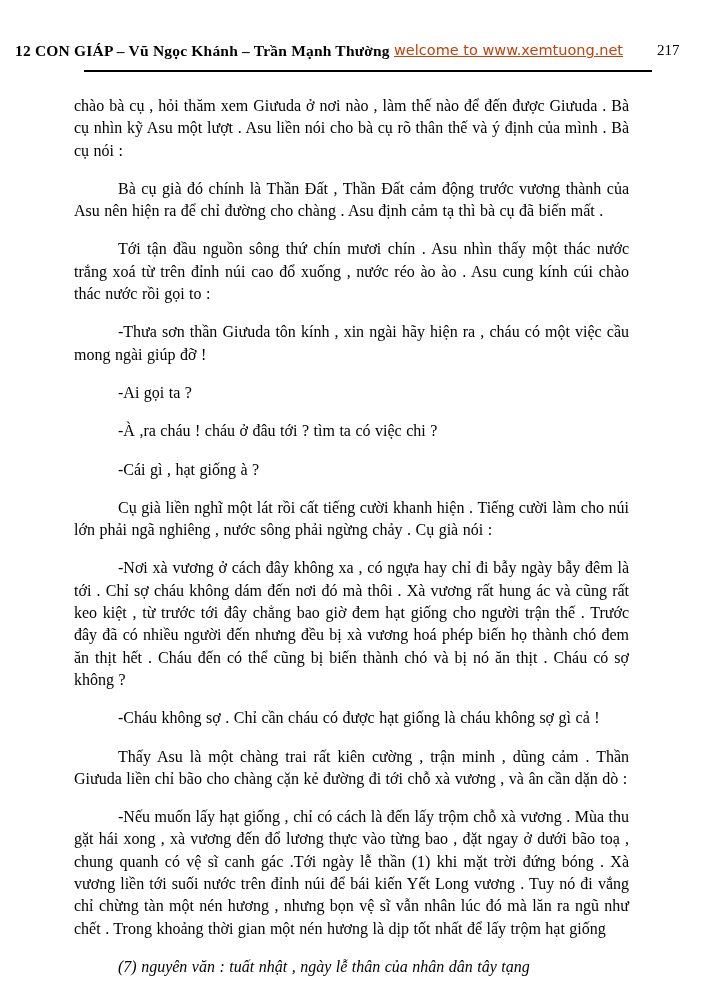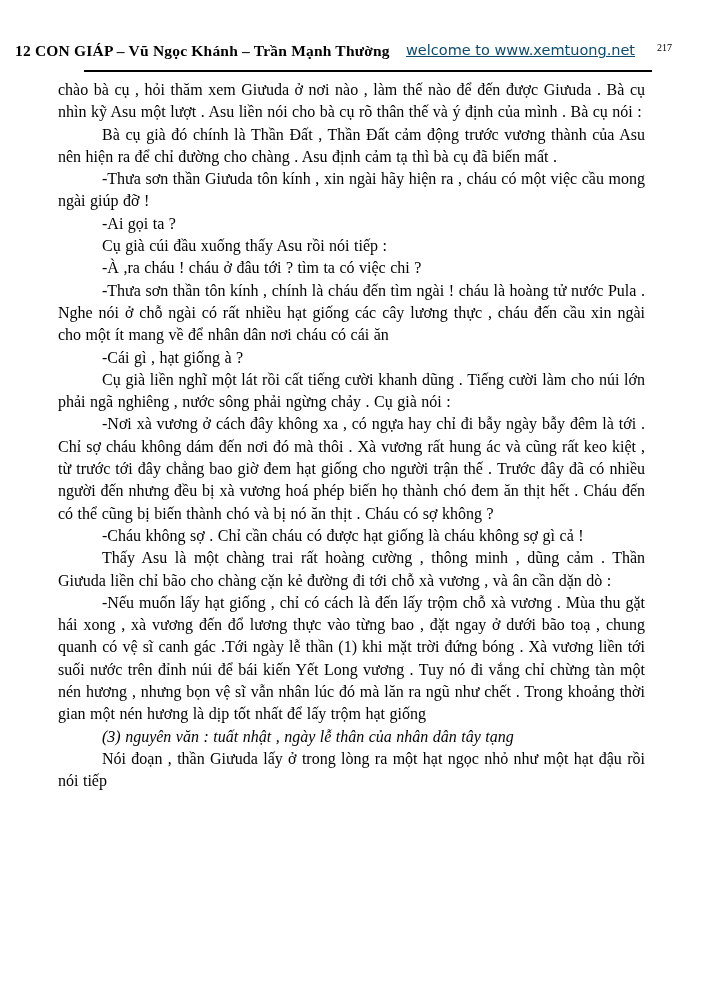--- a/index.html
+++ b/index.html
@@ -27,50 +27,49 @@
     white-space: nowrap;
     letter-spacing: 0.2px;
   }
   #hdr-link {
     position: absolute;
     left: 394px;
     top: 42px;
     font-family: "DejaVu Sans", sans-serif;
     font-size: 14.5px;
     text-decoration: underline;
-    color: #0c4a6e;
+    color: #c2410c;
     white-space: nowrap;
     cursor: pointer;
-    margin-left: 12px;
   }
   #hdr-page-num {
     position: absolute;
     left: 657px;
     top: 42px;
     font-family: "Liberation Serif", serif;
-    font-size: 10px;
+    font-size: 15px;
     white-space: nowrap;
   }
   #hdr-rule {
     position: absolute;
     left: 84px;
     top: 70px;
     width: 568px;
     height: 2px;
     background: #000000;
   }
   
   #body-text {
     position: absolute;
     left: 58px;
     top: 79px;
     width: 587px;
   }
   #body-text p.para {
-    margin: 0;
+    margin: 16px;
     padding: 0;
     font-size: 16px;
     line-height: 22.3px;
     text-align: justify;
     text-indent: 44px;
     word-spacing: 0.5px;
   }
   #body-text p.para.no-indent {
     text-indent: 0;
   }
@@ -87,28 +86,27 @@
 
   <a id="hdr-link">welcome to www.xemtuong.net</a>
 
   <div id="hdr-page-num">217</div>
 
   <div id="hdr-rule"></div>
 
   <div id="body-text">
       <p class="para no-indent">chào bà cụ , hỏi thăm xem Giưuda ở nơi nào , làm thế nào để đến được Giưuda . Bà cụ nhìn kỹ Asu một lượt . Asu liền nói cho bà cụ rõ thân thế và ý định của mình . Bà cụ nói :</p>
       <p class="para">Bà cụ già đó chính là Thần Đất , Thần Đất cảm động trước vương thành của Asu nên hiện ra để chỉ đường cho chàng . Asu định cảm tạ thì bà cụ đã biến mất .</p>
+      <p class="para">Tới tận đầu nguồn sông thứ chín mươi chín . Asu nhìn thấy một thác nước trắng xoá từ trên đỉnh núi cao đổ xuống , nước réo ào ào . Asu cung kính cúi chào thác nước rồi gọi to :</p>
       <p class="para">-Thưa sơn thần Giưuda tôn kính , xin ngài hãy hiện ra , cháu có một việc cầu mong ngài giúp đỡ !</p>
       <p class="para">-Ai gọi ta ?</p>
-      <p class="para">Cụ già cúi đầu xuống thấy Asu rồi nói tiếp :</p>
       <p class="para">-À ,ra cháu ! cháu ở đâu tới ? tìm ta có việc chi ?</p>
-      <p class="para">-Thưa sơn thần tôn kính , chính là cháu đến tìm ngài ! cháu là hoàng tử nước Pula . Nghe nói ở chỗ ngài có rất nhiều hạt giống các cây lương thực , cháu đến cầu xin ngài cho một ít mang về để nhân dân nơi cháu có cái ăn</p>
       <p class="para">-Cái gì , hạt giống à ?</p>
-      <p class="para">Cụ già liền nghĩ một lát rồi cất tiếng cười khanh dũng . Tiếng cười làm cho núi lớn phải ngã nghiêng , nước sông phải ngừng chảy . Cụ già nói :</p>
+      <p class="para">Cụ già liền nghĩ một lát rồi cất tiếng cười khanh hiện . Tiếng cười làm cho núi lớn phải ngã nghiêng , nước sông phải ngừng chảy . Cụ già nói :</p>
       <p class="para">-Nơi xà vương ở cách đây không xa , có ngựa hay chỉ đi bẫy ngày bẫy đêm là tới . Chỉ sợ cháu không dám đến nơi đó mà thôi . Xà vương rất hung ác và cũng rất keo kiệt , từ trước tới đây chẳng bao giờ đem hạt giống cho người trận thế . Trước đây đã có nhiều người đến nhưng đều bị xà vương hoá phép biến họ thành chó đem ăn thịt hết . Cháu đến có thể cũng bị biến thành chó và bị nó ăn thịt . Cháu có sợ không ?</p>
       <p class="para">-Cháu không sợ . Chỉ cần cháu có được hạt giống là cháu không sợ gì cả !</p>
-      <p class="para">Thấy Asu là một chàng trai rất hoàng cường , thông minh , dũng cảm . Thần Giưuda liền chỉ bão cho chàng cặn kẻ đường đi tới chỗ xà vương , và ân cần dặn dò :</p>
+      <p class="para">Thấy Asu là một chàng trai rất kiên cường , trận minh , dũng cảm . Thần Giưuda liền chỉ bão cho chàng cặn kẻ đường đi tới chỗ xà vương , và ân cần dặn dò :</p>
       <p class="para">-Nếu muốn lấy hạt giống , chỉ có cách là đến lấy trộm chỗ xà vương . Mùa thu gặt hái xong , xà vương đến đổ lương thực vào từng bao , đặt ngay ở dưới bão toạ , chung quanh có vệ sĩ canh gác .Tới ngày lễ thần (1) khi mặt trời đứng bóng . Xà vương liền tới suối nước trên đỉnh núi để bái kiến Yết Long vương . Tuy nó đi vắng chỉ chừng tàn một nén hương , nhưng bọn vệ sĩ vẫn nhân lúc đó mà lăn ra ngũ như chết . Trong khoảng thời gian một nén hương là dịp tốt nhất để lấy trộm hạt giống</p>
-      <p class="para italic">(3) nguyên văn : tuất nhật , ngày lễ thân của nhân dân tây tạng</p>
+      <p class="para italic">(7) nguyên văn : tuất nhật , ngày lễ thân của nhân dân tây tạng</p>
       <p class="para">Nói đoạn , thần Giưuda lấy ở trong lòng ra một hạt ngọc nhỏ như một hạt đậu rồi nói tiếp</p>
     </div>
 
 </div>
 
 </body></html>

